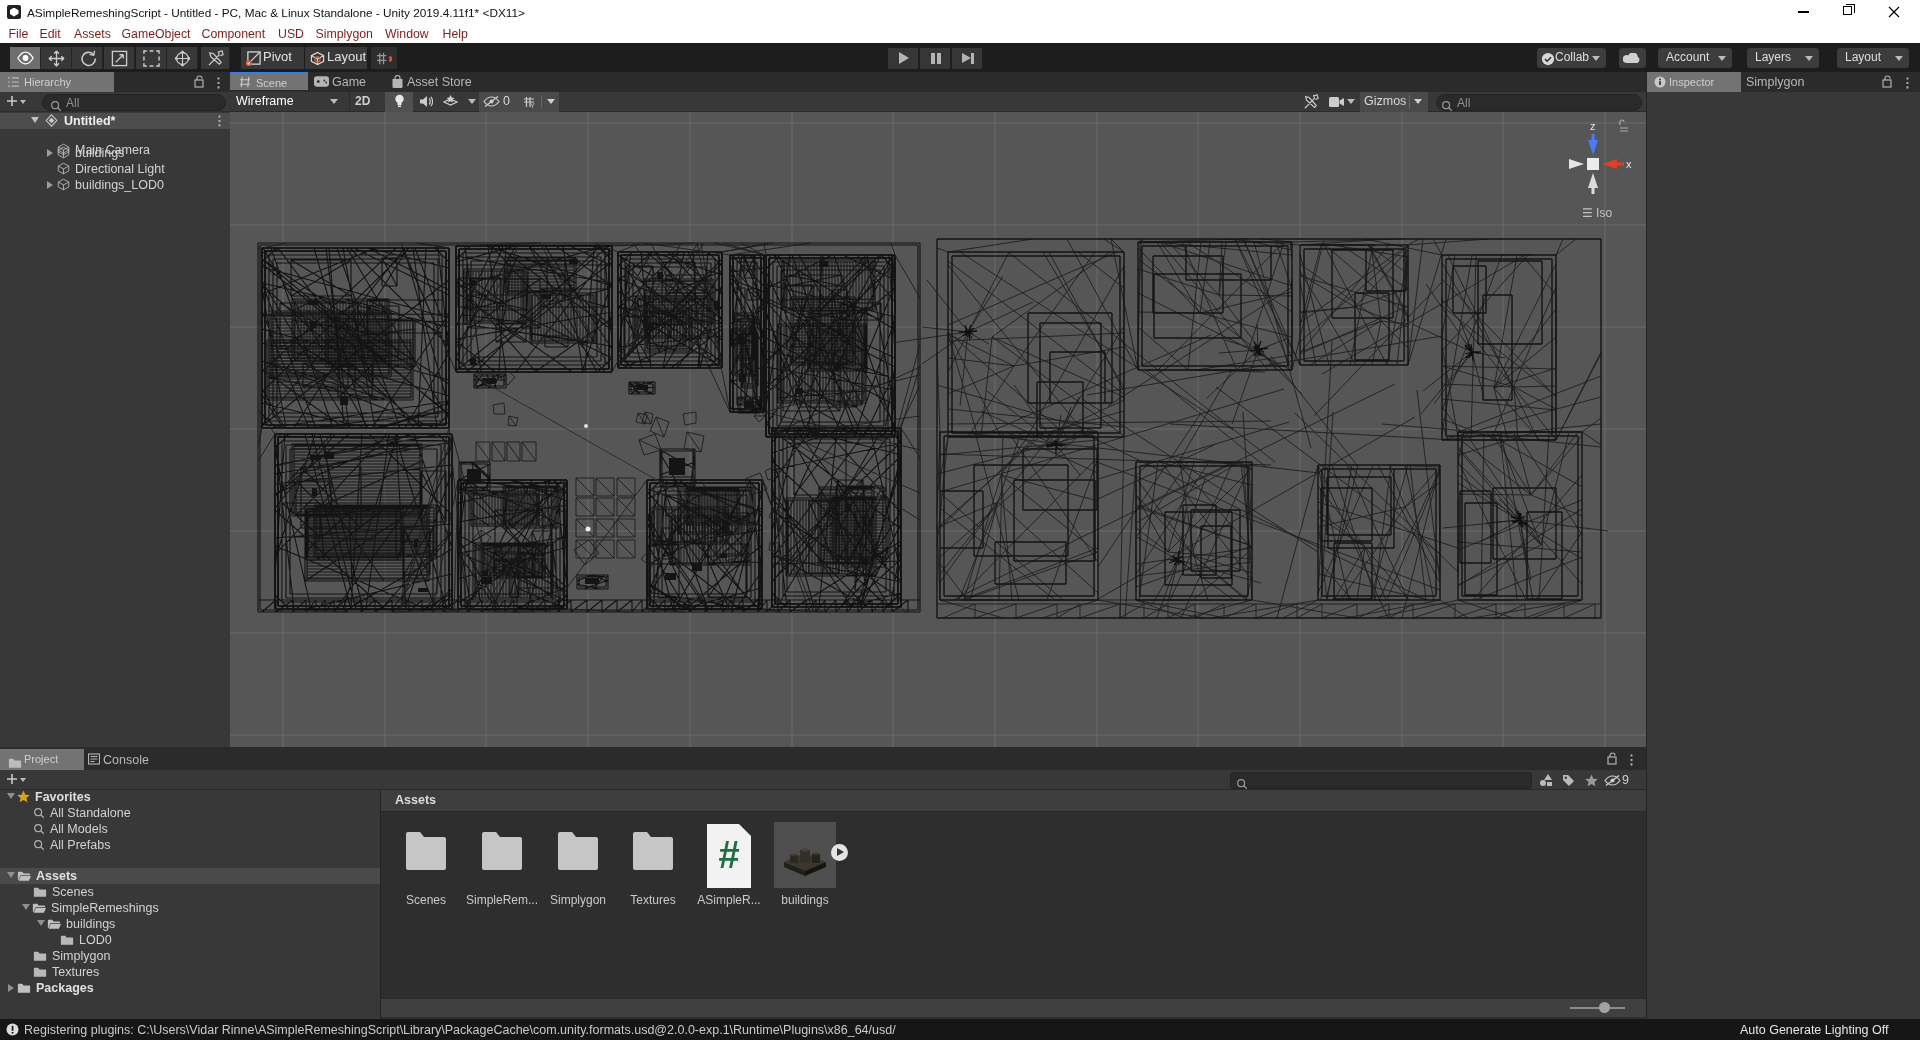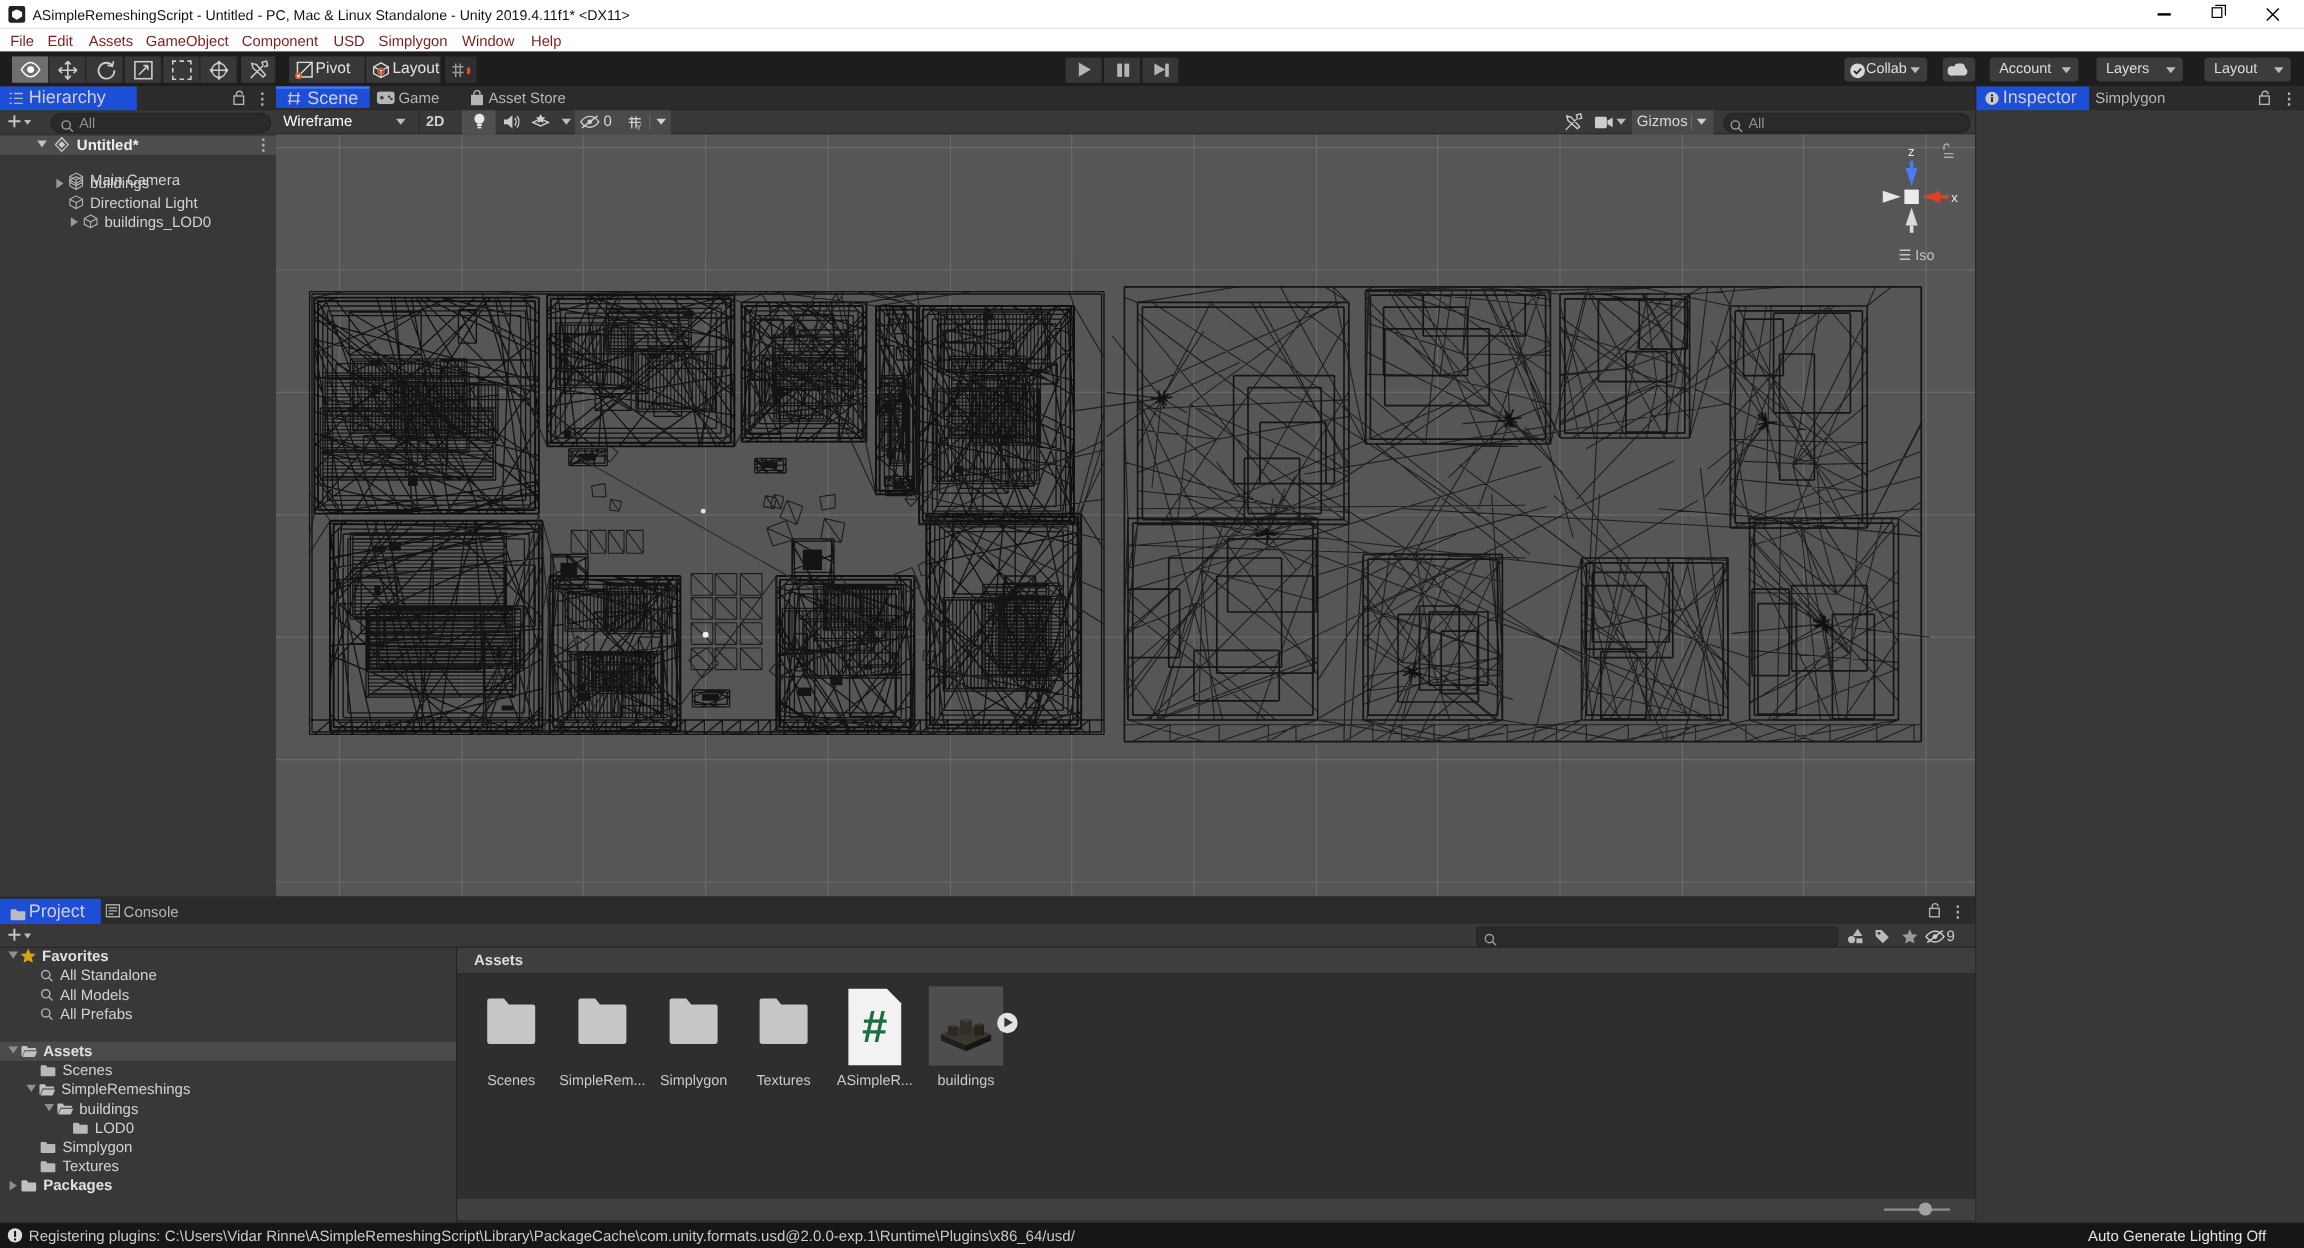--- a/index.html
+++ b/index.html
@@ -4,21 +4,21 @@
 html,body{width:1920px;height:1040px;overflow:hidden;background:#383838;font-family:"Liberation Sans",sans-serif;-webkit-font-smoothing:antialiased}
 .abs{position:absolute}
 .titlebar{left:0;top:0;width:1920px;height:24px;background:#fff;color:#000}
 .title-txt{left:27px;top:6px;font-size:11.8px;color:#111}
 .menubar{left:0;top:24px;width:1920px;height:19px;background:#fff}
 .menubar span{position:absolute;top:3px;font-size:12.3px;color:#7f1d1d}
 .toolbar{left:0;top:43px;width:1920px;height:29px;background:#1d1d1d}
 .ddbtn{position:absolute;top:48px;height:20px;background:#3c3c3c;border-radius:3px;color:#dedede;font-size:12px;line-height:19px;text-align:left;padding-left:8px}
 .caret{position:absolute;width:0;height:0;border-left:4px solid transparent;border-right:4px solid transparent;border-top:5px solid #bbb}
 .strip{background:#2b2b2b}
-.tab{position:absolute;height:20px;background:#1d4ed8;color:#cfcfcf;font-size:15px;line-height:20px}
+.tab{position:absolute;height:20px;background:#737373;color:#cfcfcf;font-size:11px;line-height:20px}
 .tabtxt{color:#b6b6b6;font-size:12.5px;position:absolute;line-height:20px}
 .panelrow{background:#383838}
 .search{position:absolute;background:#2a2a2a;border:1px solid #242424;border-radius:9px;height:17px}
 .row{position:absolute;height:16px;font-size:12.5px;color:#d2d2d2;line-height:16px;white-space:nowrap}
 .ico{display:inline-block;vertical-align:-2px}
 svg{display:block}
 .lbl{position:absolute;font-size:12px;color:#cacaca;text-align:center;white-space:nowrap}
 </style></head><body>
 
 <div class="abs titlebar"></div>
@@ -161,21 +161,21 @@
           <path d="M8 1.5 14.5 5v6L8 14.5 1.5 11V5Z"></path>
           <path d="M1.5 5 8 8.5 14.5 5M8 8.5V14.5"></path>
         </g>
       </svg></span><span style="margin-left:5px">buildings</span></div>
 <div class="row" style="left:0;top:161px;width:214px"><span style="display:inline-block;width:14px;margin-left:43px;text-align:center"></span><span><svg class="ico" width="13" height="13" viewBox="0 0 16 16">
         <g fill="none" stroke="#b8b8b8" stroke-width="1.1">
           <path d="M8 1.5 14.5 5v6L8 14.5 1.5 11V5Z"></path>
           <path d="M1.5 5 8 8.5 14.5 5M8 8.5V14.5"></path>
         </g>
       </svg></span><span style="margin-left:5px">Directional Light</span></div>
-<div class="row" style="left:12px;top:177px;width:230px"><span style="display:inline-block;width:14px;margin-left:43px;text-align:center"><span style="display:inline-block;width:0;height:0;border-top:4px solid transparent;border-bottom:4px solid transparent;border-left:6px solid #9a9a9a;vertical-align:0px"></span></span><span><svg class="ico" width="13" height="13" viewBox="0 0 16 16">
+<div class="row" style="left:0;top:177px;width:230px"><span style="display:inline-block;width:14px;margin-left:43px;text-align:center"><span style="display:inline-block;width:0;height:0;border-top:4px solid transparent;border-bottom:4px solid transparent;border-left:6px solid #9a9a9a;vertical-align:0px"></span></span><span><svg class="ico" width="13" height="13" viewBox="0 0 16 16">
         <g fill="none" stroke="#b8b8b8" stroke-width="1.1">
           <path d="M8 1.5 14.5 5v6L8 14.5 1.5 11V5Z"></path>
           <path d="M1.5 5 8 8.5 14.5 5M8 8.5V14.5"></path>
         </g>
       </svg></span><span style="margin-left:5px">buildings_LOD0</span></div>
 <div class="abs strip" style="left:230px;top:72px;width:1416px;height:20px"></div>
 <div class="tab" style="left:230px;top:72px;width:78px;height:18px;line-height:18px;border-top:2px solid #3c7ce0"><span style="margin-left:26px">Scene</span></div>
 <svg class="abs" style="left:239px;top:76px" width="12" height="12" viewBox="0 0 13 13">
     <path d="M3.5 1 2.5 12M10.5 1 9.5 12M1 4h11M1 9h11" stroke="#ccc" stroke-width="1.2"></path>
   </svg>

